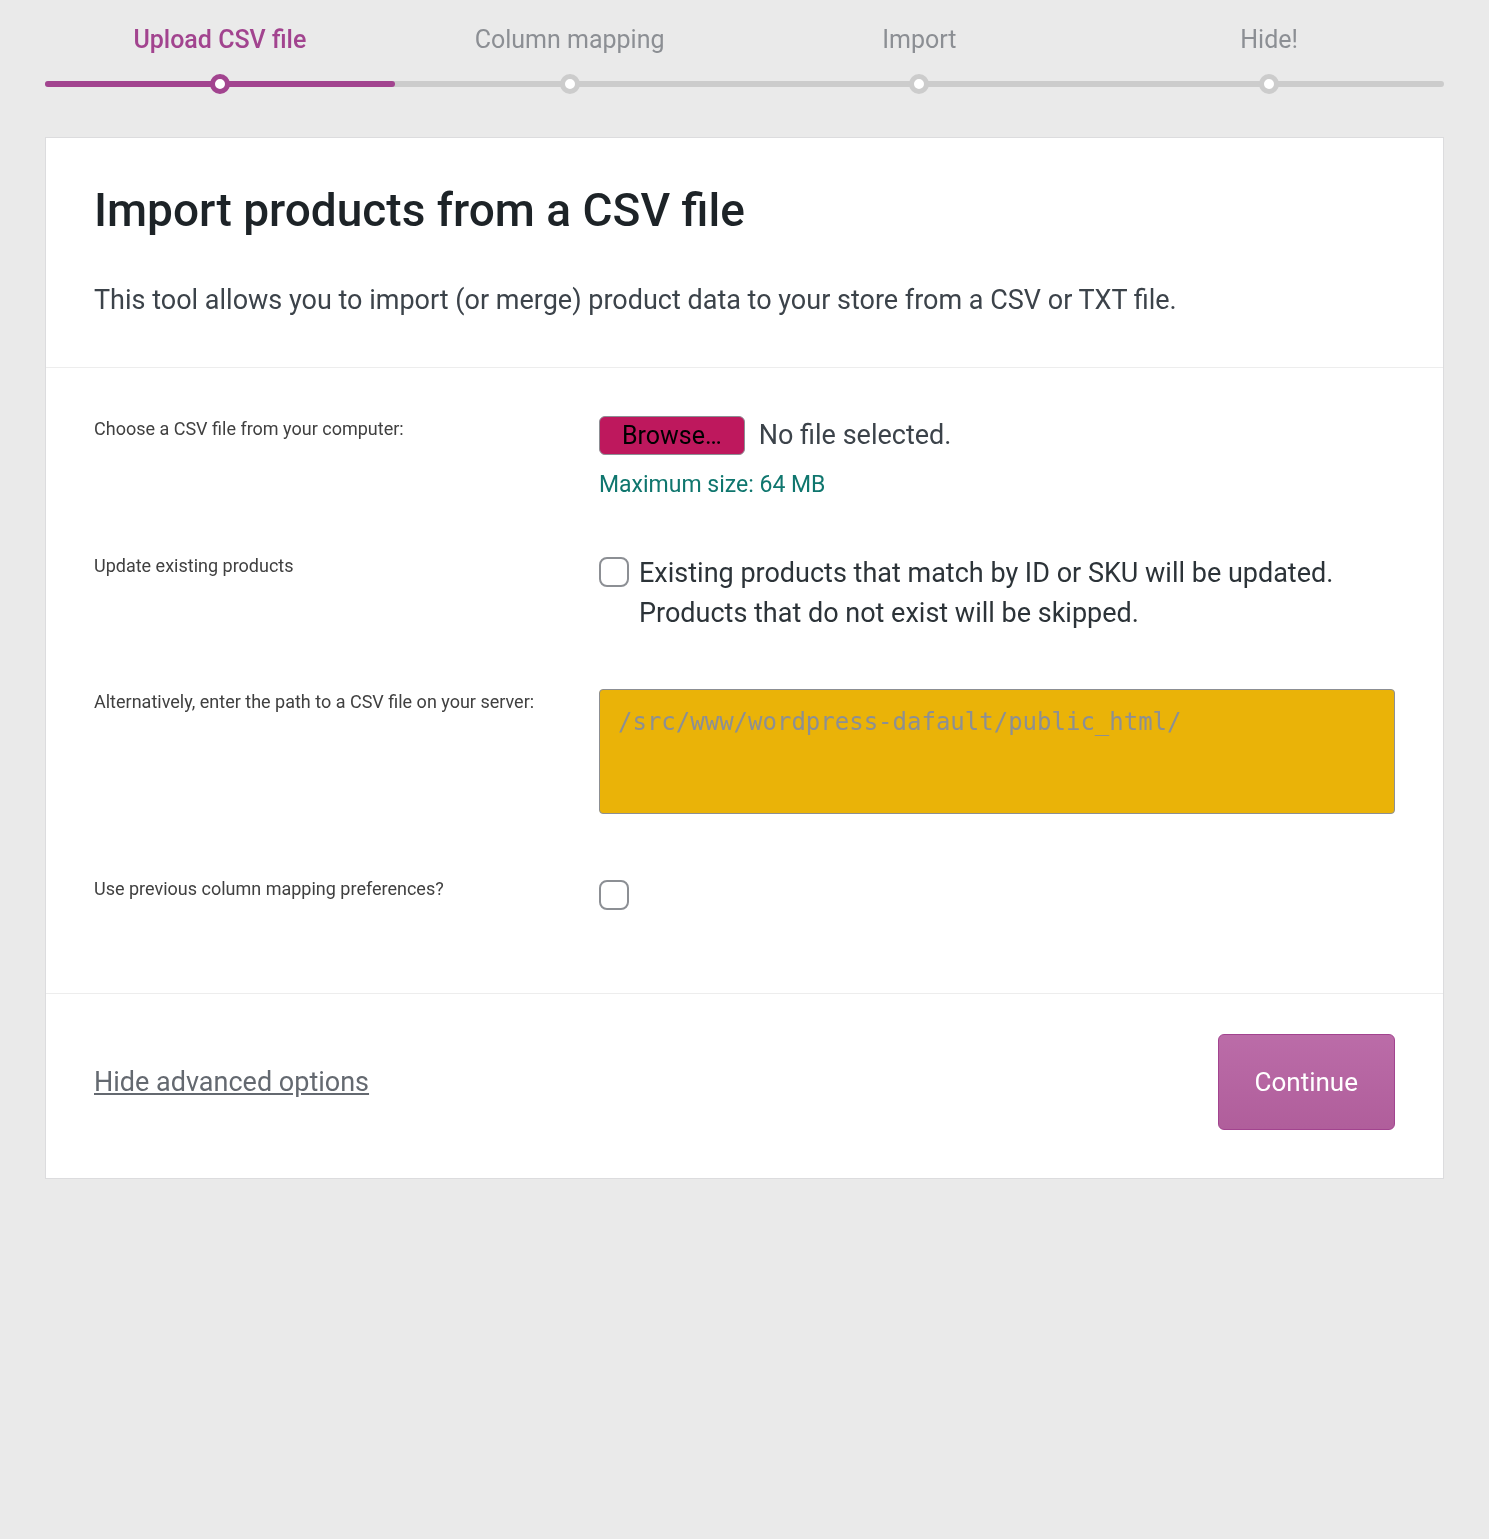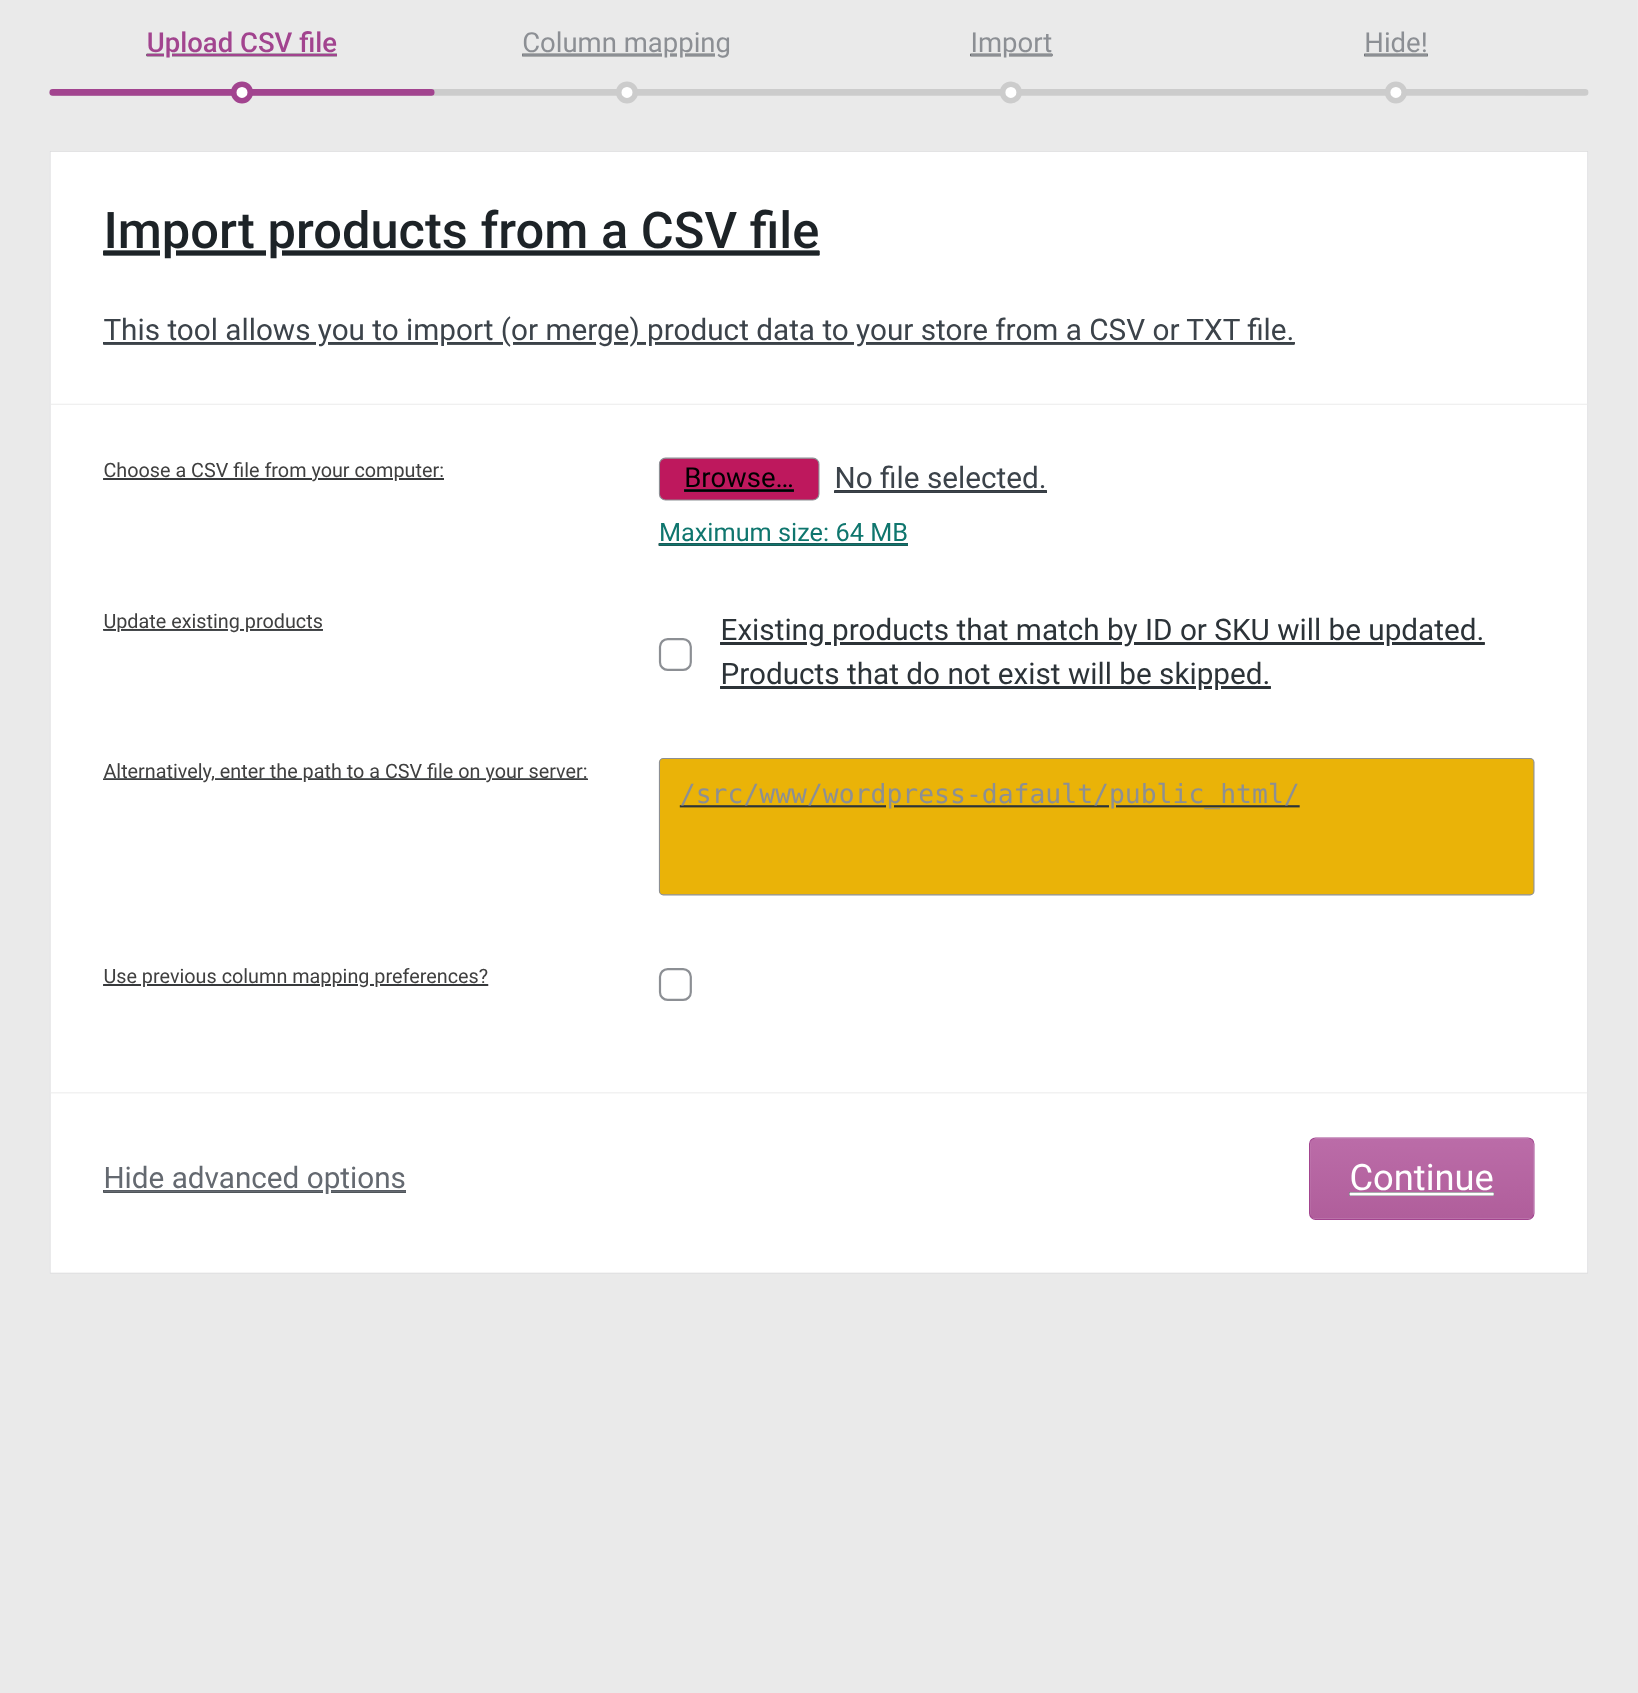--- a/index.html
+++ b/index.html
@@ -1,15 +1,15 @@
 <!DOCTYPE html>
 <html><head>
 <meta charset="utf-8">
 <style>
-* { box-sizing: border-box; margin: 0; padding: 0; text-decoration: underline; }
+* { box-sizing: border-box; margin: 0; padding: 0; }
 body {
   background: #eaeaea;
   font-family: -apple-system, BlinkMacSystemFont, "Segoe UI", Roboto, sans-serif;
   color: #2c3338;
   padding: 25px 45px 50px 45px;
 }
 .progress-wrap {
   display: flex;
   justify-content: space-between;
   position: relative;
@@ -108,21 +108,21 @@
   font-size: 25px;
   cursor: pointer;
   font-family: inherit;
 }
 .no-file { color: #3c434a; }
 .help-text {
   font-size: 23px;
   color: #0f766e;
   margin-top: 16px;
 }
-.checkbox-row { display:flex; align-items:center; gap: 26px; }
+.checkbox-row { display:flex; align-items:flex-start; gap: 10px; }
 .check-input {
   appearance: none;
   width: 30px;
   height: 30px;
   border: 2px solid #8c8f94;
   border-radius: 8px;
   flex-shrink:0;
   margin-top:4px;
   cursor:pointer;
   background:#fff;
@@ -160,22 +160,22 @@
   color: #646970;
   text-decoration: underline;
   font-size: 27px;
   cursor: pointer;
 }
 .btn-primary {
   background: #b4649f;
   background: linear-gradient(#bb6ca8, #b05e9b);
   border: 1px solid #a2448f;
   color: #fff;
-  font-size: 33px;
-  padding: 17px 36px;
+  font-size: 26px;
+  padding: 32px 36px;
   border-radius: 6px;
   cursor: pointer;
   font-family:inherit;
 }
 </style>
 </head>
 <body>
 
 <div class="progress-wrap">
   <div class="progress-step active">Upload CSV file</div>

